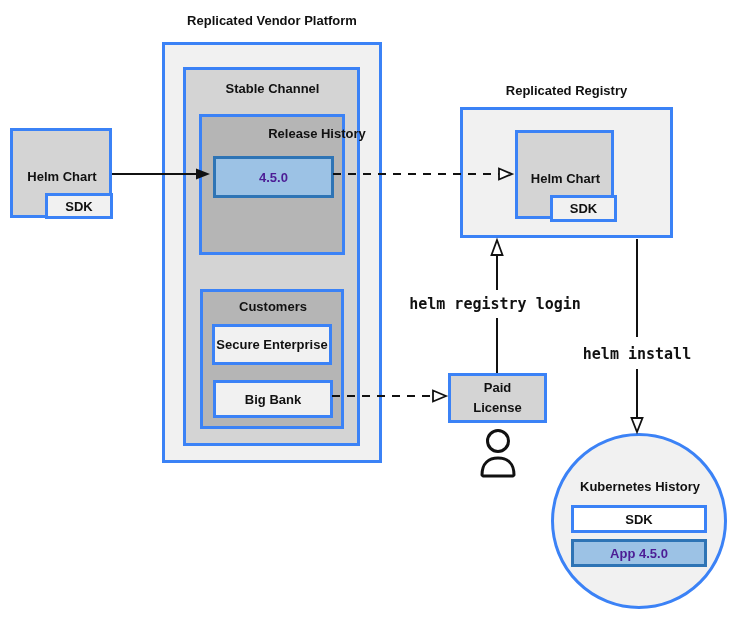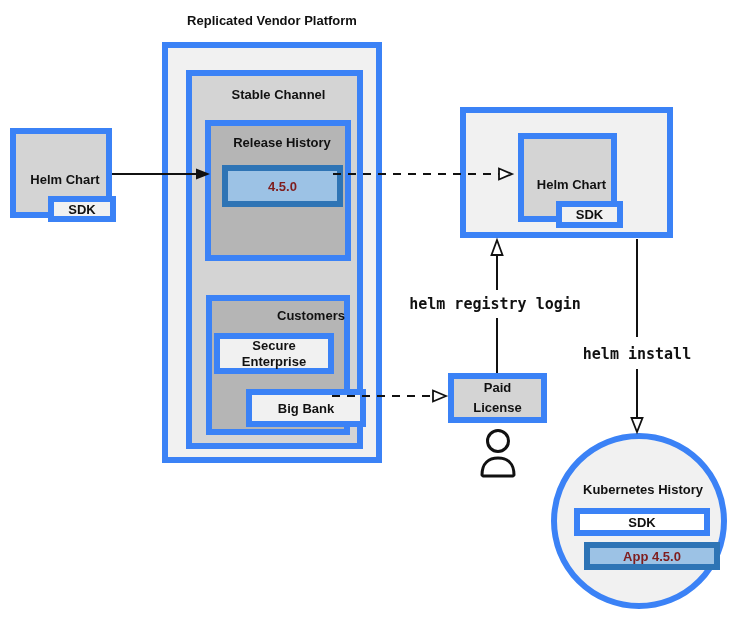--- a/index.html
+++ b/index.html
@@ -1,26 +1,26 @@
 <!DOCTYPE html>
 <html><head>
 <meta charset="utf-8">
 <style>
   html,body{margin:0;padding:0;background:#ffffff;}
   .canvas{
     position:relative;width:747px;height:634px;background:#ffffff;
     font-family:"Liberation Sans",sans-serif;color:#111;overflow:hidden;
   }
-  .box{position:absolute;box-sizing:border-box;border:6px solid #3b82f6;}
+  .box{position:absolute;box-sizing:border-box;border:3px solid #3b82f6;}
   .lbl{font-weight:bold;font-size:13px;text-align:center;}
   .fill-light{background:#f1f1f1;}
   .fill-mid{background:#d4d4d4;}
   .fill-dark{background:#b5b5b5;}
   .fill-white{background:#ffffff;}
-  .accent{background:#9cc2e5;border-color:#2e74b5;color:#7f1d1d;}
+  .accent{background:#9cc2e5;border-color:#2e74b5;color:#4c1d95;}
   .center-line{display:flex;align-items:center;justify-content:center;}
   .abs{position:absolute;}
   .pre{white-space:pre-line;}
   .mono{
     font-family:"DejaVu Sans Mono","Liberation Mono",monospace;
     font-weight:bold;font-size:15px;text-align:center;letter-spacing:0px;
   }
   svg.overlay{position:absolute;left:0;top:0;pointer-events:none;}
 </style>
 </head>
@@ -29,41 +29,42 @@
 <div class="canvas">
 
   <div class="abs lbl" style="left:162px;top:13px;width:220px;">Replicated Vendor Platform</div>
 
   <div class="box fill-light" style="left:162px;top:42px;width:220px;height:421px;">
 
     <div class="box fill-mid" style="left:18px;top:22px;width:177px;height:379px;">
       <div class="abs lbl" style="left:0;top:11px;width:173px;">Stable Channel</div>
 
       <div class="box fill-dark" style="left:13px;top:44px;width:146px;height:141px;">
-        <div class="abs lbl" style="left:0;top:9px;width:142px;">Release History</div>
+        <div class="abs lbl" style="left:0;top:9px;width:142px;padding-left:44px;">Release History</div>
 
         <div class="box accent center-line lbl" style="left:11px;top:39px;width:121px;height:42px;">4.5.0</div>
 
       </div>
 
       <div class="box fill-dark" style="left:14px;top:219px;width:144px;height:140px;">
-        <div class="abs lbl" style="left:0;top:7px;width:140px;padding-left:29px;">Customers</div>
+        <div class="abs lbl" style="left:0;top:7px;width:140px;">Customers</div>
 
-        <div class="box fill-light center-line lbl" style="left:2px;top:32px;width:120px;height:41px;line-height:16px;">Secure Enterprise</div>
+        <div class="box fill-light center-line lbl" style="left:9px;top:32px;width:120px;height:41px;line-height:16px;">Secure Enterprise</div>
 
-        <div class="box fill-light center-line lbl" style="left:10px;top:88px;width:120px;height:38px;margin-left:24px;">Big Bank</div>
+        <div class="box fill-light center-line lbl" style="left:10px;top:88px;width:120px;height:38px;">Big Bank</div>
       </div>
     </div>
   </div>
 
   <div class="box fill-mid" style="left:10px;top:128px;width:102px;height:90px;">
     <div class="abs lbl" style="left:0;top:38px;width:98px;">Helm Chart</div>
     <div class="box fill-light center-line lbl" style="left:32px;top:62px;width:68px;height:26px;">SDK</div>
   </div>
 
+  <div class="abs lbl" style="left:460px;top:83px;width:213px;">Replicated Registry</div>
   <div class="box fill-light" style="left:460px;top:107px;width:213px;height:131px;">
     <div class="box fill-mid" style="left:52px;top:20px;width:99px;height:89px;">
       <div class="abs lbl" style="left:0;top:38px;width:95px;">Helm Chart</div>
       <div class="box fill-light center-line lbl" style="left:32px;top:62px;width:67px;height:27px;">SDK</div>
     </div>
   </div>
 
   <div class="box fill-mid center-line lbl pre" style="left:448px;top:373px;width:99px;height:50px;line-height:20px;">Paid
 License</div>
 
@@ -71,21 +72,21 @@
     <circle cx="22" cy="15" r="10.5" fill="none" stroke="#111" stroke-width="3"></circle>
     <path d="M6 49 c0 -12 7 -17 16 -17 c9 0 16 5 16 17 l-1 1 -30 0 z" fill="none" stroke="#111" stroke-width="3" stroke-linejoin="round"></path>
   </svg>
 
   <div class="abs mono" style="left:547px;top:345px;width:180px;">helm install</div>
   <div class="abs mono" style="left:385px;top:295px;width:220px;">helm registry login</div>
 
   <div class="box fill-light" style="left:551px;top:433px;width:176px;height:176px;border-radius:50%;">
     <div class="abs lbl" style="left:0;top:43px;width:172px;">Kubernetes History</div>
     <div class="box fill-white center-line lbl" style="left:17px;top:69px;width:136px;height:28px;">SDK</div>
-    <div class="box accent center-line lbl" style="left:27px;top:103px;width:136px;height:28px;">App 4.5.0</div>
+    <div class="box accent center-line lbl" style="left:17px;top:103px;width:136px;height:28px;">App 4.5.0</div>
   </div>
 
   <svg class="overlay" width="747" height="634" viewBox="0 0 747 634">
 
     <g>
       <line x1="112" y1="174" x2="198" y2="174" stroke="#111" stroke-width="2"></line>
       <polygon points="210,174 196,168.5 196,179.5" fill="#111"></polygon>
     </g>
 
     <g>

